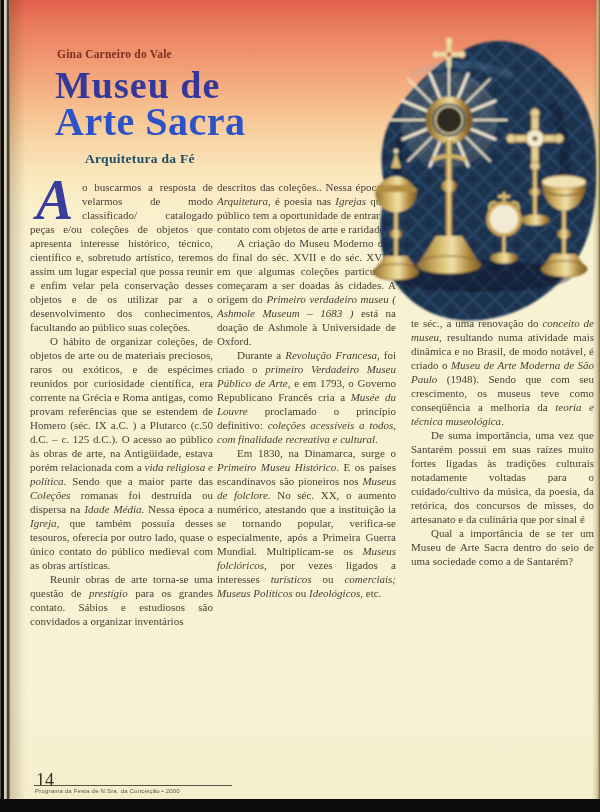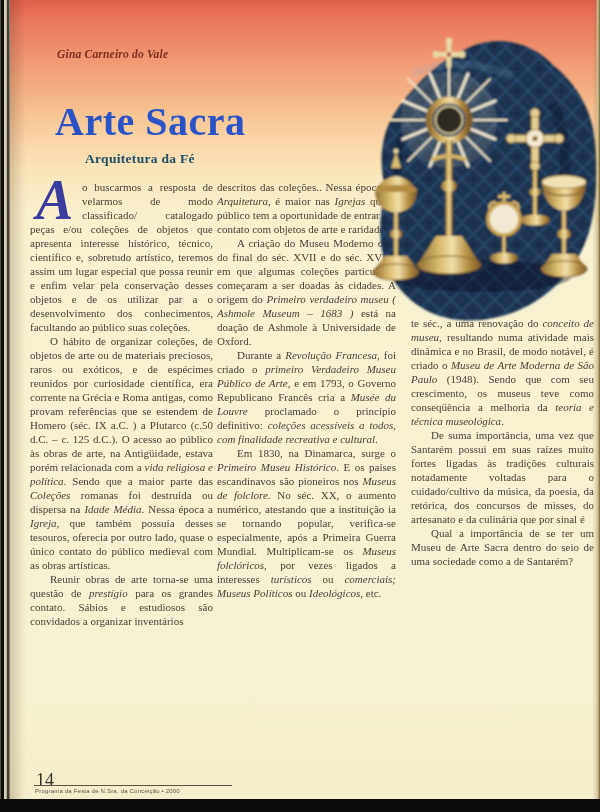--- a/index.html
+++ b/index.html
@@ -14,21 +14,21 @@
   
   .spine{position:absolute;left:0;top:0;width:10px;height:812px;z-index:30;
     background:linear-gradient(90deg,#55504a 0 1px,#0f0d09 1px 4px,#d8d1ba 4px 6px,#b9b09a 6px 7px,#45403a 7px 9px,#8a7f6c 9px 10px);}
   .spine-shadow{position:absolute;left:10px;top:0;width:16px;height:812px;z-index:29;
     background:linear-gradient(90deg,rgba(80,50,25,.22),rgba(80,50,25,0));}
   .bottom-band{position:absolute;left:0;top:799px;width:600px;height:13px;background:#0b0b09;z-index:31;}
   .right-edge{position:absolute;right:0;top:0;width:8px;height:812px;z-index:28;
     background:linear-gradient(90deg,rgba(140,115,60,0) 0,rgba(140,115,60,.18) 45%,#cdbd8d 75%,#8d7c52 92%,#6e6040 100%);}
 
   
-  .author{position:absolute;left:57px;top:48px;font-size:11.5px;font-weight:bold;color:#7c2f1f;letter-spacing:.2px;font-style:italic;}
+  .author{position:absolute;left:57px;top:48px;font-size:11.5px;font-weight:bold;color:#7c2f1f;letter-spacing:.2px;}
   .t1{position:absolute;left:55px;top:66px;margin:0;font-size:38px;line-height:38px;font-weight:bold;color:#34379b;letter-spacing:1px;}
   .t2{position:absolute;left:55px;top:101px;margin:0;font-size:40px;line-height:42px;font-weight:bold;color:#2b52c6;letter-spacing:.5px;}
   .subtitle{position:absolute;left:57px;top:151px;font-size:13.5px;font-weight:bold;color:#1d4e66;letter-spacing:.3px;margin-left:28px;}
 
   
   .artwork{position:absolute;left:352px;top:14px;z-index:5;}
 
   
   .col{position:absolute;color:#4a4137;font-size:11px;line-height:14px;
     text-align:justify;overflow:hidden;hyphens:auto;-webkit-hyphens:auto;}
@@ -160,30 +160,31 @@
         <path d="M191 177 Q212 186 233 177" stroke="#8a6a30" stroke-width="1.5" fill="none"></path>
         <rect x="209.5" y="197" width="5" height="44" fill="url(#goldv)"></rect>
         <ellipse cx="212" cy="220" rx="7" ry="5" fill="url(#goldv)"></ellipse>
         <path d="M200 240 L224 240 L234 254 L190 254 Z" fill="url(#goldv)"></path>
         <ellipse cx="212" cy="255" rx="23" ry="8" fill="url(#goldv)" stroke="#7a5c28" stroke-width="1"></ellipse>
       </g>
     </g>
   </svg>
 
   <div class="author">Gina Carneiro do Vale</div>
+  <h1 class="t1">Museu de</h1>
   <h1 class="t2">Arte Sacra</h1>
   <div class="subtitle">Arquitetura da Fé</div>
 
   <div class="col col1">
       <p class=""><span class="dropcap">A</span><span>o buscarmos a resposta de velarmos de modo classificado/ catalogado peças e/ou coleções de objetos que apresenta interesse histórico, técnico, científico e, sobretudo artístico, teremos assim um lugar especial que possa reunir e enfim velar pela conservação desses objetos e de os utilizar par a o desenvolvimento dos conhecimentos, facultando ao público suas coleções.</span></p>
       <p class="indent"><span>O hábito de organizar coleções, de objetos de arte ou de materiais preciosos, raros ou exóticos, e de espécimes reunidos por curiosidade científica, era corrente na Grécia e Roma antigas, como provam referências que se estendem de Homero (séc. IX a.C. ) a Plutarco (c.50 d.C. – c. 125 d.C.). O acesso ao público às obras de arte, na Antigüidade, estava porém relacionada com a </span><i>vida religiosa e política</i><span>. Sendo que a maior parte das </span><i>Coleções</i><span> romanas foi destruída ou dispersa na </span><i>Idade Média</i><span>. Nessa época a </span><i>Igreja</i><span>, que também possuía desses tesouros, oferecia por outro lado, quase o único contato do público medieval com as obras artísticas.</span></p>
       <p class="indent"><span>Reunir obras de arte torna-se uma questão de </span><i>prestígio</i><span> para os grandes contato. Sábios e estudiosos são convidados a organizar inventários</span></p>
     </div>
   <div class="col col2">
-      <p class=""><span>descritos das coleções.. Nessa época do </span><i>Arquitetura</i><span>, é maior nas </span><i>Igrejas</i><span> que o público tem a oportunidade de entrar em contato com objetos de arte e raridade.</span></p>
+      <p class=""><span>descritos das coleções.. Nessa época do </span><i>Arquitetura</i><span>, é poesia nas </span><i>Igrejas</i><span> que o público tem a oportunidade de entrar em contato com objetos de arte e raridade.</span></p>
       <p class="indent"><span>A criação do Museu Moderno data do final do séc. XVII e do séc. XVIII, em que algumas coleções particulares começaram a ser doadas às cidades. A origem do </span><i>Primeiro verdadeiro museu ( Ashmole Museum – 1683 )</i><span> está na doação de Ashmole à Universidade de Oxford.</span></p>
       <p class="indent"><span>Durante a </span><i>Revolução Francesa</i><span>, foi criado o </span><i>primeiro Verdadeiro Museu Público de Arte</i><span>, e em 1793, o Governo Republicano Francês cria a </span><i>Musée du Louvre</i><span> proclamado o princípio definitivo: </span><i>coleções acessíveis a todos, com finalidade recreativa e cultural</i><span>.</span></p>
       <p class="indent"><span>Em 1830, na Dinamarca, surge o </span><i>Primeiro Museu Histórico</i><span>. E os países escandinavos são pioneiros nos </span><i>Museus de folclore</i><span>. No séc. XX, o aumento numérico, atestando que a instituição ia se tornando popular, verifica-se especialmente, após a Primeira Guerra Mundial. Multiplicam-se os </span><i>Museus folclóricos</i><span>, por vezes ligados a interesses </span><i>turísticos</i><span> ou </span><i>comerciais; Museus Políticos</i><span> ou </span><i>Ideológicos</i><span>, etc.</span></p>
     </div>
   <div class="col col3">
       <p class=""><span>te séc., a uma renovação do </span><i>conceito de museu</i><span>, resultando numa atividade mais dinâmica e no Brasil, de modo notável, é criado o </span><i>Museu de Arte Moderna de São Paulo</i><span> (1948). Sendo que com seu crescimento, os museus teve como conseqüência a melhoria da </span><i>teoria e técnica museológica</i><span>.</span></p>
       <p class="indent"><span>De suma importância, uma vez que Santarém possui em suas raízes muito fortes ligadas às tradições culturais notadamente voltadas para o cuidado/cultivo da música, da poesia, da retórica, dos concursos de misses, do artesanato e da culinária que por sinal é</span></p>
       <p class="indent"><span>Qual a importância de se ter um Museu de Arte Sacra dentro do seio de uma sociedade como a de Santarém?</span></p>
     </div>
 

